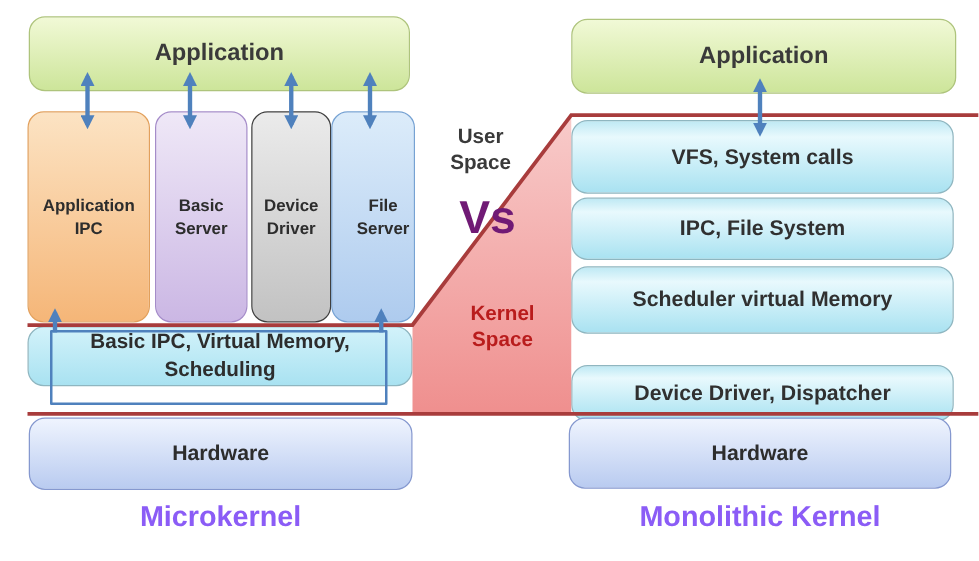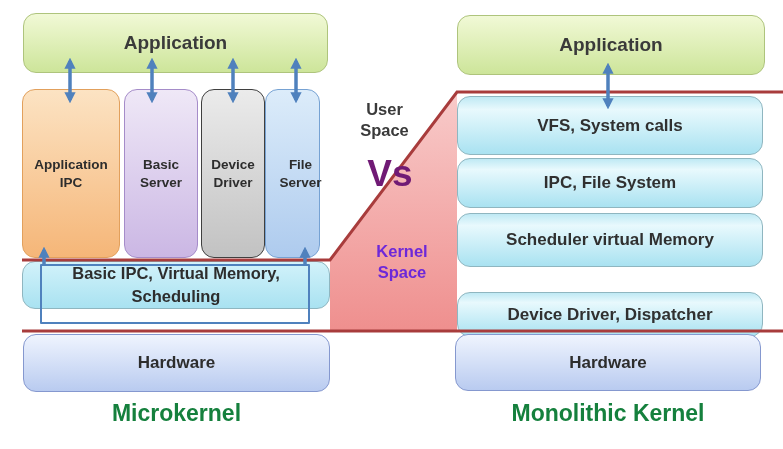--- a/index.html
+++ b/index.html
@@ -21,54 +21,54 @@
   .col { top:89px; height:169px; font-size:13.5px; font-weight:700; line-height:18px; }
   .col-orange { left:22px; width:98px;
     background:linear-gradient(to bottom, var(--ipc-orange-top,#fce3c3), var(--ipc-orange-bottom,#f5b678));
     border:1px solid var(--ipc-orange-border,#e2a05c); }
   .col-purple { left:124px; width:74px;
     background:linear-gradient(to bottom, var(--unix-purple-top,#efe8f7), var(--unix-purple-bottom,#cbb7e4));
     border:1px solid var(--unix-purple-border,#a58cc9); }
   .col-gray { left:201px; width:64px;
     background:linear-gradient(to bottom, var(--device-gray-top,#ebebeb), var(--device-gray-bottom,#c2c2c2));
     border:1px solid var(--device-gray-border,#3f3f3f); }
-  .col-file { left:265px; width:55px;
+  .col-file { left:265px; width:67px;
     background:linear-gradient(to bottom, var(--file-blue-top,#dcecfa), var(--file-blue-bottom,#aecbee));
     border:1px solid var(--file-blue-border,#76a2d3);padding-left:16px; }
   .basic-box { left:22px; top:261px; width:308px; height:48px;
     background:linear-gradient(to bottom, var(--cyan-mid,#d2f2fa), var(--cyan-bottom,#a9e2f1));
     border:1px solid var(--cyan-border,#8fb6c0);
     font-size:16.5px; font-weight:600; line-height:23px; }
   .basic-outline { position:absolute; left:40px; top:264px; width:266px; height:56px;
     border:2px solid var(--outline-blue,#4f81bd); background:transparent; border-radius:1px; }
   .hw { font-size:17px; font-weight:600;
     background:linear-gradient(to bottom, var(--hardware-top,#eff4fe), var(--hardware-bottom,#b9cbf0));
     border:1px solid var(--hardware-border,#8598cf); }
   .hw-left  { left:23px;  top:334px; width:307px; height:58px; }
   .hw-right { left:455px; top:334px; width:306px; height:57px; }
-  .caption { position:absolute; text-align:center; font-size:23px; font-weight:800; color:#15803d; }
+  .caption { position:absolute; text-align:center; font-size:23px; font-weight:800; color:#8b5cf6; }
   .caption-left  { left:23px;  top:400px; width:307px; }
   .caption-right { left:455px; top:400px; width:306px; }
   
   .green-right { left:457px; top:15px; width:308px; height:60px;
     background:linear-gradient(to bottom, var(--app-green-top,#f1f9d6), var(--app-green-bottom,#cde59a));
     border:1px solid var(--app-green-border,#aec47c);
     font-size:19px; font-weight:600; color:#3a3a3a; }
   .layer { left:457px; width:306px; font-size:17px; font-weight:600; color:#303030;
     background:linear-gradient(to bottom, var(--cyan-top,#bfe9f4), var(--cyan-light,#e8f9fd) 22%, var(--cyan-bottom,#a9e2f1));
     border:1px solid var(--cyan-border,#8fb6c0); }
   .layer-1 { top:96px;  height:59px;text-align:right; }
   .layer-2 { top:158px; height:50px; }
   .layer-3 { top:213px; height:54px; }
   .layer-4 { top:272px; height:45px;margin-top:20px; }
   
   .mid-label { position:absolute; text-align:center; white-space:pre-line;
     font-size:16.5px; font-weight:600; color:#3a3a3a; line-height:21px; z-index:10; }
   .user-space   { left:342px; top:99px;  width:85px; }
-  .kernel-space { left:362px; top:241px; width:80px; color:#6d28d9; }
+  .kernel-space { left:362px; top:241px; width:80px; color:#b91c1c; }
   .vs { position:absolute; left:355px; top:153px; width:70px; text-align:center;
     font-size:37px; font-weight:800; color:#701a75; z-index:10; }
   
   .overlay { position:absolute; left:0; top:0; z-index:5; pointer-events:none; }
   .redline { stroke:var(--red-line,#a83c3c); stroke-width:3; fill:none; }
   .bluearrow { stroke:var(--arrow-blue,#4f81bd); stroke-width:3.5; fill:none; }
   .ah-fill { fill:var(--arrow-blue,#4f81bd); }
 </style>
 </head>
 <body>

